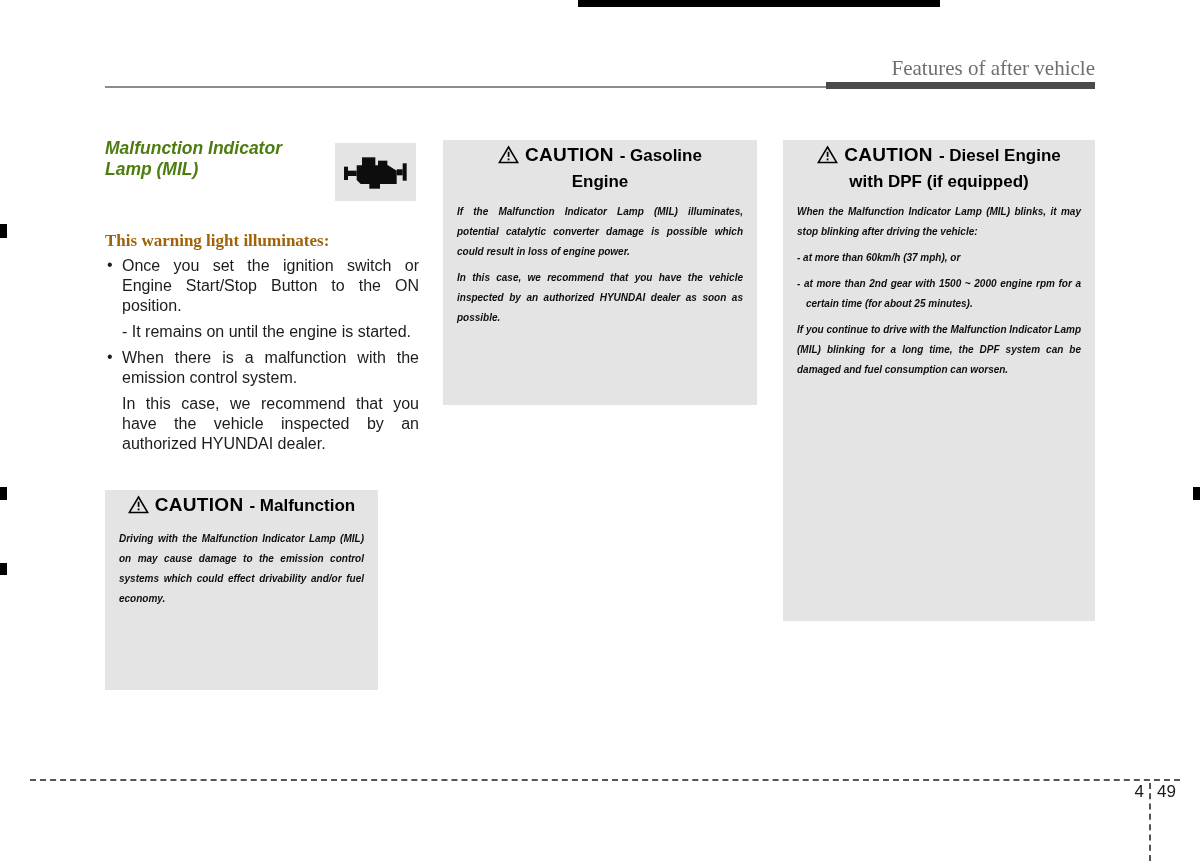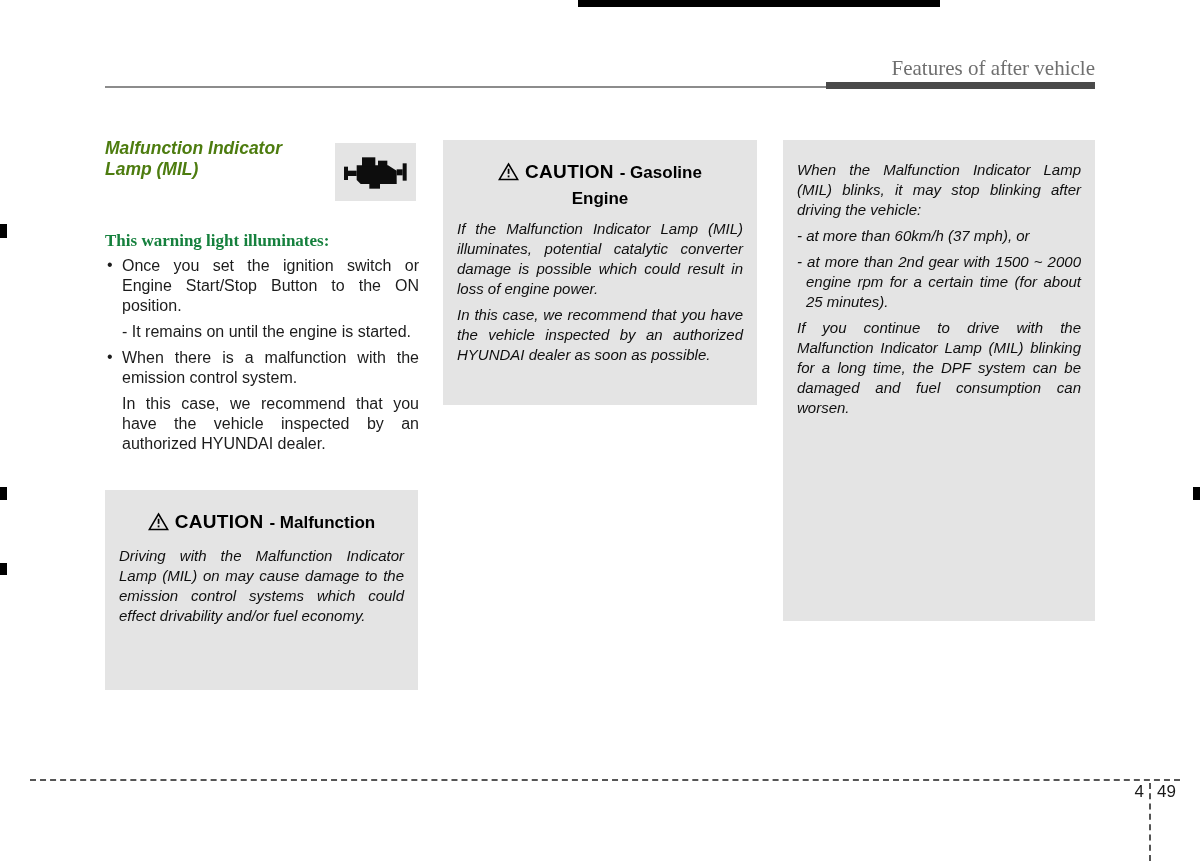--- a/index.html
+++ b/index.html
@@ -27,41 +27,41 @@
   .section-heading{
     position:absolute;left:105px;top:138px;width:190px;
     font-size:17.5px;font-weight:bold;font-style:italic;color:#4d7c0f;line-height:21px;
   }
   .mil-icon-box{
     position:absolute;left:335px;top:143px;width:81px;height:58px;background:#e4e4e4;
     display:flex;align-items:center;justify-content:center;
   }
   .intro-heading{
     position:absolute;left:105px;top:231px;
-    font-family:"Liberation Serif", serif;font-weight:bold;font-size:17px;color:#15803d;
+    font-family:"Liberation Serif", serif;font-weight:bold;font-size:17px;color:#a16207;
   }
   .list{position:absolute;left:105px;top:256px;width:314px;color:#1c1c1c;}
   .li{position:relative;padding-left:17px;text-align:justify;font-size:16px;line-height:20px;margin:0 0 6px 0;}
   .li .bullet{position:absolute;left:2px;top:-1px;}
   .li.sub{padding-left:28px;text-indent:-11px;}
   .para{padding-left:17px;text-align:justify;font-size:16px;line-height:20px;margin:0;}
 
   
   .caution{
-    position:absolute;background:#e4e4e4;padding:20px 14px;box-sizing:border-box;color:#0f0f0f;
+    position:absolute;background:#e4e4e4;padding:3px 14px;box-sizing:border-box;color:#0f0f0f;
   }
-  .box-mil{left:105px;top:490px;width:313px;height:200px;}
+  .box-mil{left:105px;top:490px;width:273px;height:200px;}
   .box-gas{left:443px;top:140px;width:314px;height:265px;}
   .box-diesel{left:783px;top:140px;width:312px;height:481px;}
   .c-title{text-align:center;font-weight:bold;line-height:23px;margin-bottom:9px;color:#000;}
   .c-label{font-size:19px;letter-spacing:.3px;}
   .c-sub{font-size:17px;}
   .c-line1 .c-sub{margin-left:6px;}
   .warn-icon{display:inline-block;vertical-align:-3px;margin-right:6px;}
-  .caution p{font-style:italic;font-weight:normal;font-size:15px;line-height:20px;text-align:justify;margin:0 0 6px 0;}
+  .caution p{font-style:italic;font-weight:bold;font-size:10px;line-height:20px;text-align:justify;margin:0 0 6px 0;}
   .caution p.hang{padding-left:9px;text-indent:-9px;}
   .caution p:last-child{margin-bottom:0;}
 
   
   .footer-dash{position:absolute;left:30px;top:779px;width:1150px;height:0;border-top:2px dashed #555;}
   .chapter-num{position:absolute;left:1128px;top:782px;width:16px;text-align:right;font-size:17px;color:#1a1a1a;}
   .page-num{position:absolute;left:1157px;top:782px;font-size:17px;color:#1a1a1a;}
   .footer-vline{position:absolute;left:1149px;top:783px;height:78px;width:0;border-left:2px dashed #555;}
 </style>
 </head>
@@ -137,20 +137,32 @@
           </svg>
         </span><span class="c-label">CAUTION</span><span class="c-sub">- Gasoline</span>
       </div>
       <div class="c-line2 c-sub">Engine</div>
     </div>
     <p>If the Malfunction Indicator Lamp (MIL) illuminates, potential catalytic converter damage is possible which could result in loss of engine power.</p>
     <p>In this case, we recommend that you have the vehicle inspected by an authorized HYUNDAI dealer as soon as possible.</p>
   </div>
 
   <div class="caution box-diesel">
+    <div class="c-title">
+      <div class="c-line1">
+        <span class="warn-icon">
+          <svg width="21" height="19" viewBox="0 0 26 24" aria-hidden="true">
+            <path d="M13 2.5 L24.5 22 H1.5 Z" fill="none" stroke="#000" stroke-width="2"></path>
+            <rect x="12" y="8.5" width="2.2" height="6.5" fill="#000"></rect>
+            <rect x="12" y="17" width="2.2" height="2.4" fill="#000"></rect>
+          </svg>
+        </span><span class="c-label">CAUTION</span><span class="c-sub">- Diesel Engine</span>
+      </div>
+      <div class="c-line2 c-sub">with DPF (if equipped)</div>
+    </div>
     <p>When the Malfunction Indicator Lamp (MIL) blinks, it may stop blinking after driving the vehicle:</p>
     <p class="hang">- at more than 60km/h (37 mph), or</p>
     <p class="hang">- at more than 2nd gear with 1500 ~ 2000 engine rpm for a certain time (for about 25 minutes).</p>
     <p>If you continue to drive with the Malfunction Indicator Lamp (MIL) blinking for a long time, the DPF system can be damaged and fuel consumption can worsen.</p>
   </div>
 
   <div class="footer-dash"></div>
   <div class="chapter-num">4</div>
   <div class="footer-vline"></div>
   <div class="page-num">49</div>

